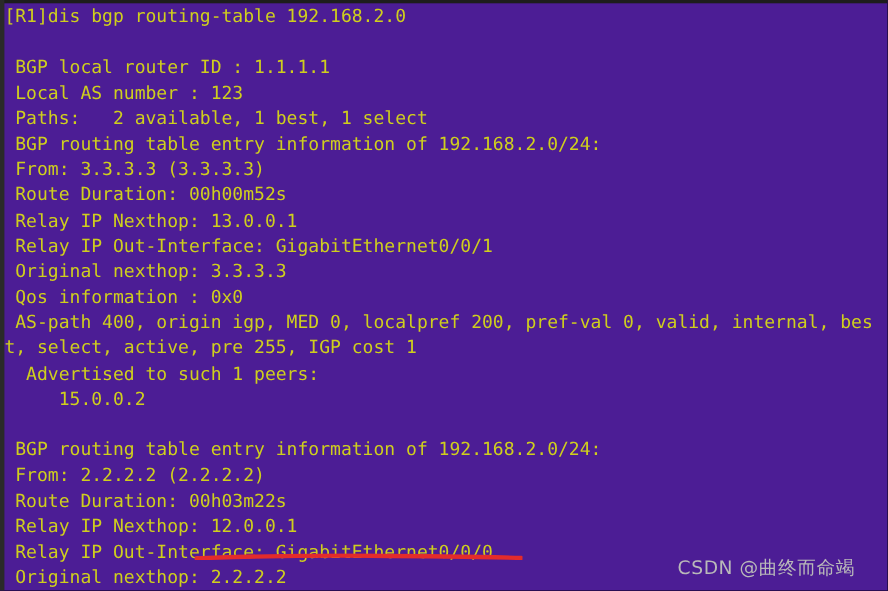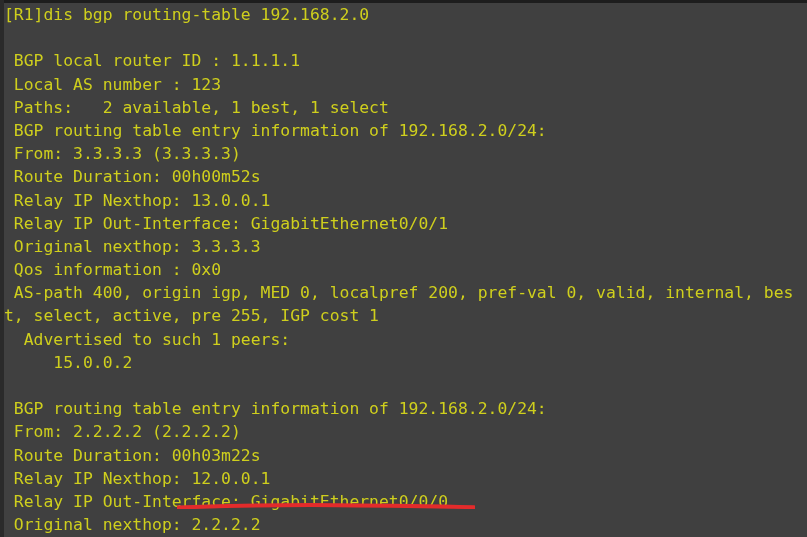--- a/index.html
+++ b/index.html
@@ -66,25 +66,26 @@
     font-family: "DejaVu Sans", "Liberation Sans", sans-serif;
     font-size: 17px;
     color: #b9b9b9;
     letter-spacing: 0.5px;
     white-space: pre;
   }
 </style>
 </head>
 <body>
 
-<div id="screen" style="background: #404040;">
+<div id="screen" style="background: #4c1d95;">
 
   <div id="edge-top"></div>
   <div id="edge-left"></div>
 
   <div id="term" style="color: rgb(207, 207, 29);"><div class="ln">[R1]dis bgp routing-table 192.168.2.0</div><div class="ln blank"></div><div class="ln"> BGP local router ID : 1.1.1.1</div><div class="ln"> Local AS number : 123</div><div class="ln"> Paths:   2 available, 1 best, 1 select</div><div class="ln"> BGP routing table entry information of 192.168.2.0/24:</div><div class="ln"> From: 3.3.3.3 (3.3.3.3)</div><div class="ln"> Route Duration: 00h00m52s</div><div class="ln"> Relay IP Nexthop: 13.0.0.1</div><div class="ln"> Relay IP Out-Interface: GigabitEthernet0/0/1</div><div class="ln"> Original nexthop: 3.3.3.3</div><div class="ln"> Qos information : 0x0</div><div class="ln"> AS-path 400, origin igp, MED 0, localpref 200, pref-val 0, valid, internal, bes</div><div class="ln">t, select, active, pre 255, IGP cost 1</div><div class="ln">  Advertised to such 1 peers:</div><div class="ln">     15.0.0.2</div><div class="ln blank"></div><div class="ln"> BGP routing table entry information of 192.168.2.0/24:</div><div class="ln"> From: 2.2.2.2 (2.2.2.2)</div><div class="ln"> Route Duration: 00h03m22s</div><div class="ln"> Relay IP Nexthop: 12.0.0.1</div><div class="ln"> Relay IP Out-Interface: GigabitEthernet0/0/0</div><div class="ln"> Original nexthop: 2.2.2.2</div><div class="ln"> Qos information : 0x0</div></div>
 
   <svg id="annot-underline" viewBox="0 0 298 6" preserveAspectRatio="none">
     <path d="M 1 4.6 Q 80 1.6 160 2.2 Q 240 2.8 297 4.2" stroke="#e32b2b" stroke-width="4" fill="none" stroke-linecap="round"></path>
   </svg>
 
+  <div id="watermark" style="color: rgb(185, 185, 185);">CSDN @曲终而命竭</div>
 
 </div>
 
 </body></html>

